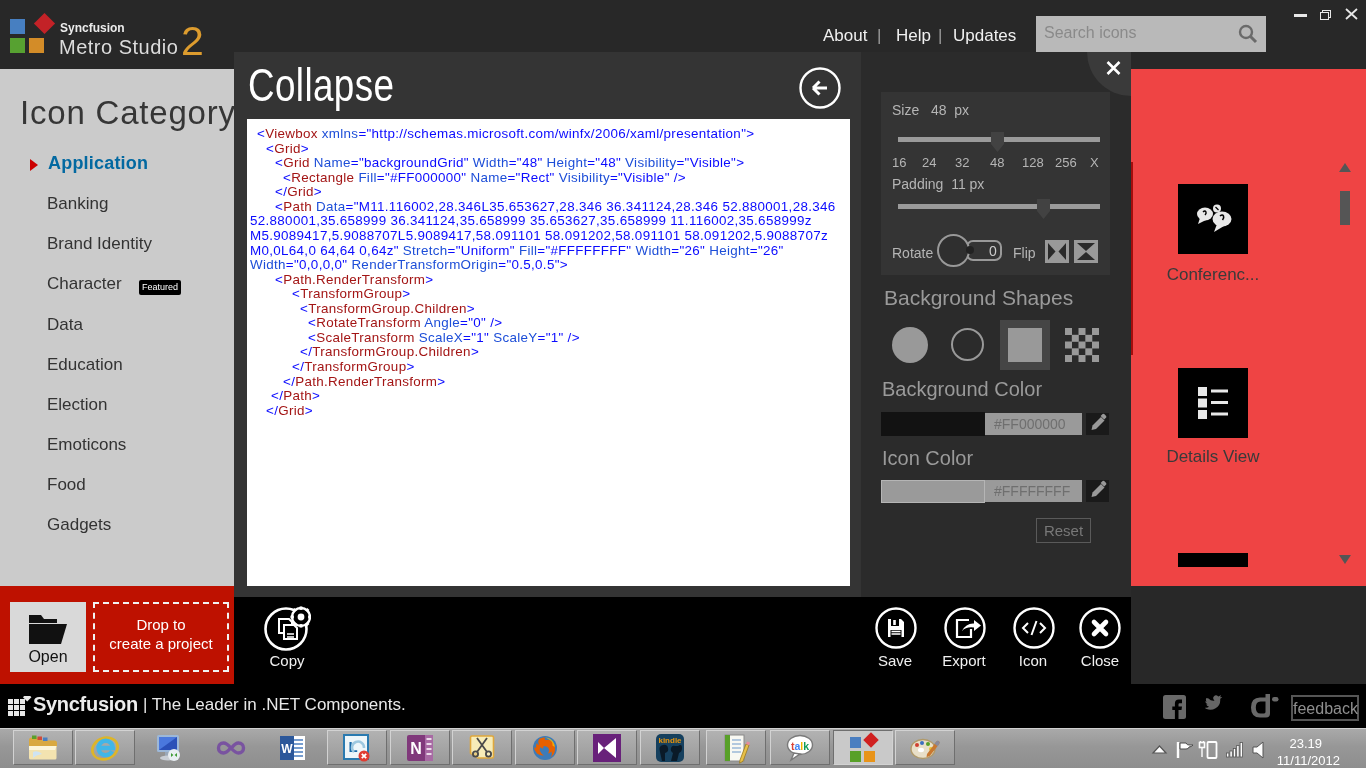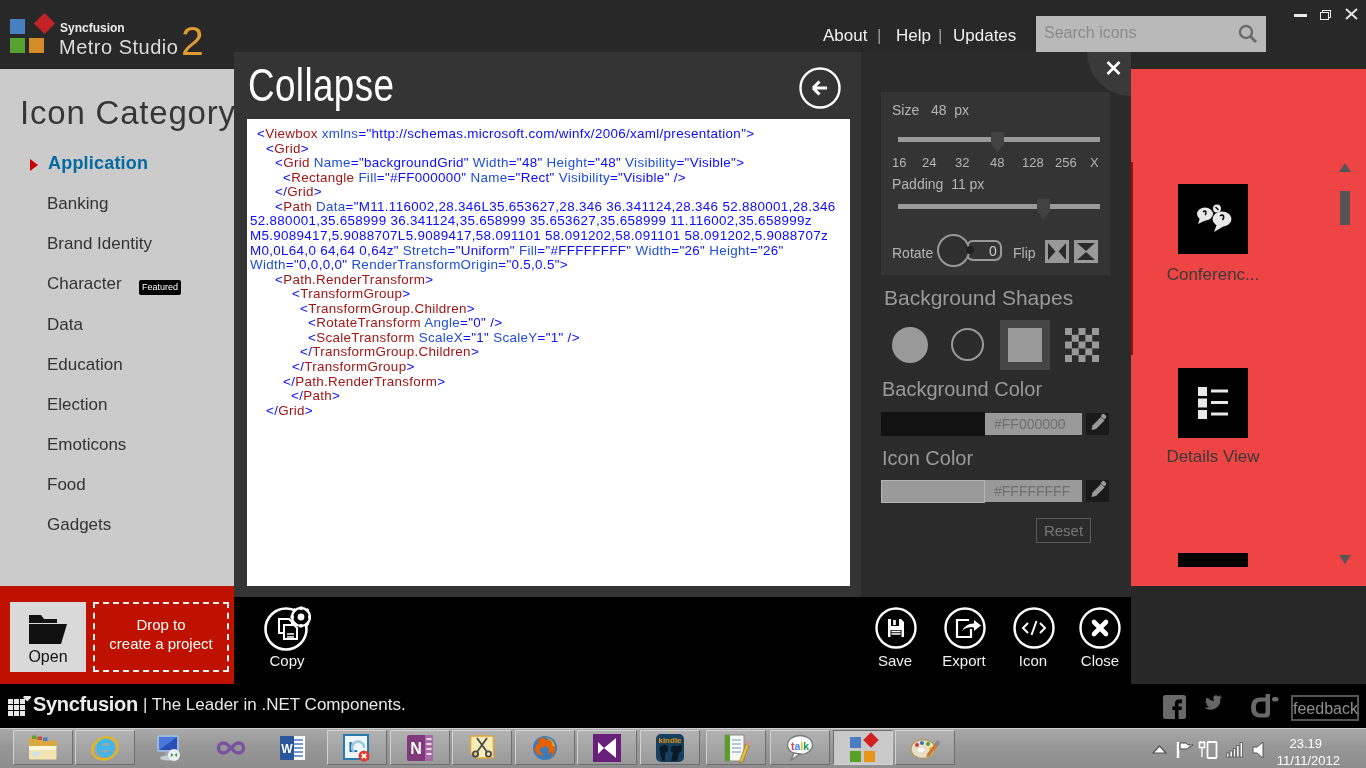--- a/index.html
+++ b/index.html
@@ -138,21 +138,21 @@
 <div style="padding-left:3px;"><i class="b">M0,0L64,0 64,64 0,64z"</i> <i class="a">Stretch</i><i class="b">="Uniform"</i> <i class="a">Fill</i><i class="b">="#FFFFFFFF"</i> <i class="a">Width</i><i class="b">="26"</i> <i class="a">Height</i><i class="b">="26"</i></div>
 <div style="padding-left:3px;"><i class="a">Width</i><i class="b">="0,0,0,0"</i> <i class="a">RenderTransformOrigin</i><i class="b">="0.5,0.5"</i><i class="b">&gt;</i></div>
 <div style="padding-left:28px;"><i class="b">&lt;</i><i class="e">Path.RenderTransform</i><i class="b">&gt;</i></div>
 <div style="padding-left:45px;"><i class="b">&lt;</i><i class="e">TransformGroup</i><i class="b">&gt;</i></div>
 <div style="padding-left:53px;"><i class="b">&lt;</i><i class="e">TransformGroup.Children</i><i class="b">&gt;</i></div>
 <div style="padding-left:61px;"><i class="b">&lt;</i><i class="e">RotateTransform</i> <i class="a">Angle</i><i class="b">="0"</i><i class="b"> /&gt;</i></div>
 <div style="padding-left:61px;"><i class="b">&lt;</i><i class="e">ScaleTransform</i> <i class="a">ScaleX</i><i class="b">="1"</i> <i class="a">ScaleY</i><i class="b">="1"</i><i class="b"> /&gt;</i></div>
 <div style="padding-left:53px;"><i class="b">&lt;/</i><i class="e">TransformGroup.Children</i><i class="b">&gt;</i></div>
 <div style="padding-left:45px;"><i class="b">&lt;/</i><i class="e">TransformGroup</i><i class="b">&gt;</i></div>
 <div style="padding-left:36px;"><i class="b">&lt;/</i><i class="e">Path.RenderTransform</i><i class="b">&gt;</i></div>
-<div style="padding-left:44px;"><i class="b">&lt;/</i><i class="e">Path</i><i class="b">&gt;</i></div>
+<div style="padding-left:24px;"><i class="b">&lt;/</i><i class="e">Path</i><i class="b">&gt;</i></div>
 <div style="padding-left:19px;"><i class="b">&lt;/</i><i class="e">Grid</i><i class="b">&gt;</i></div>
   </div>
 </div>
 
 <div class="abs" id="settings" style="left:861px;top:52px;width:270px;height:546px;background:#2b2b2b;overflow:hidden;">
 
   <div class="abs" style="left:226px;top:-44px;width:88px;height:88px;border-radius:50%;background:#3a3a3a;"></div>
   <svg class="abs" style="left:245px;top:9px;" width="15" height="14" viewBox="0 0 15 14">
     <path d="M1.5,1 L13.5,13 M13.5,1 L1.5,13" stroke="#fff" stroke-width="2.6"></path>
   </svg>

